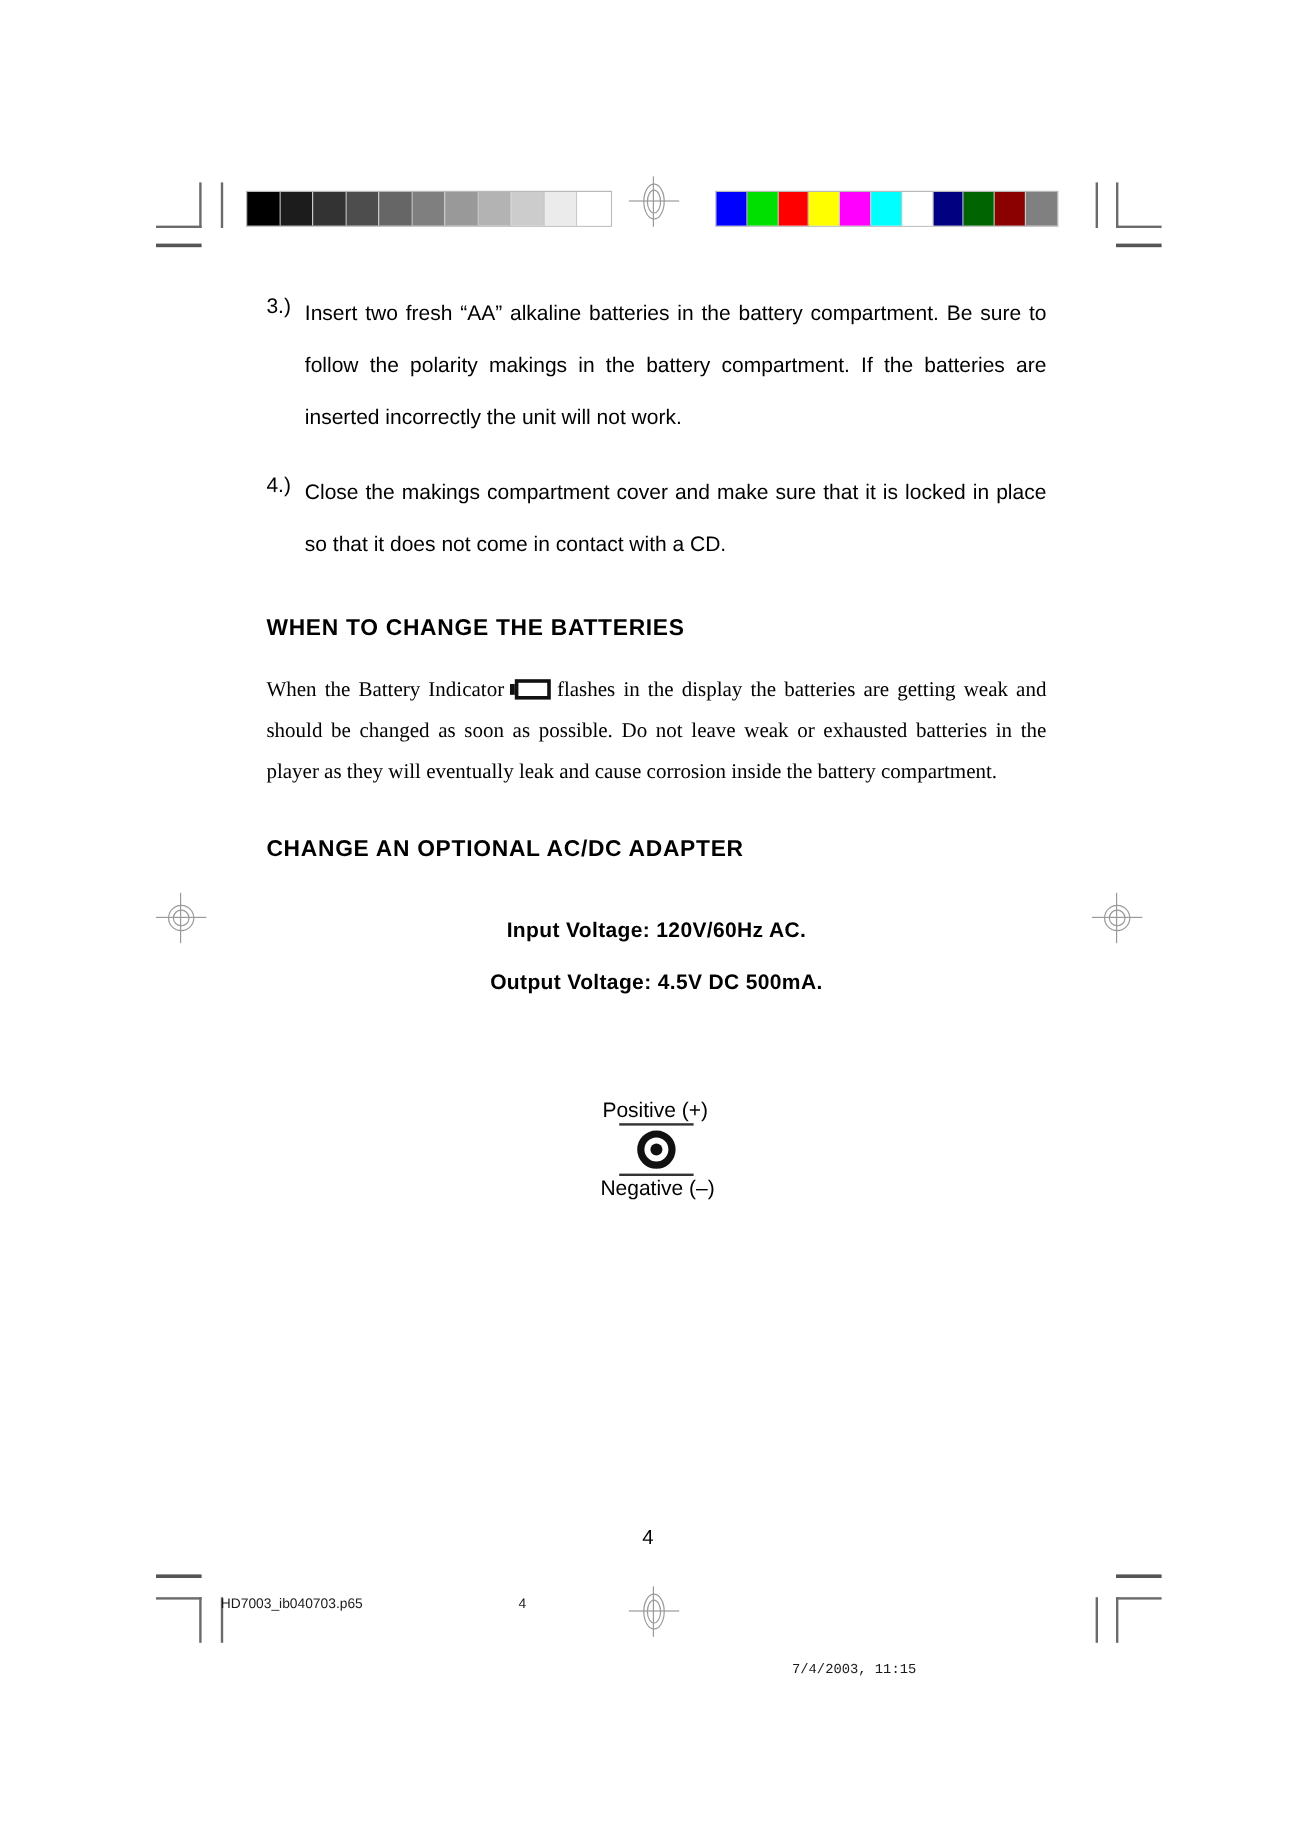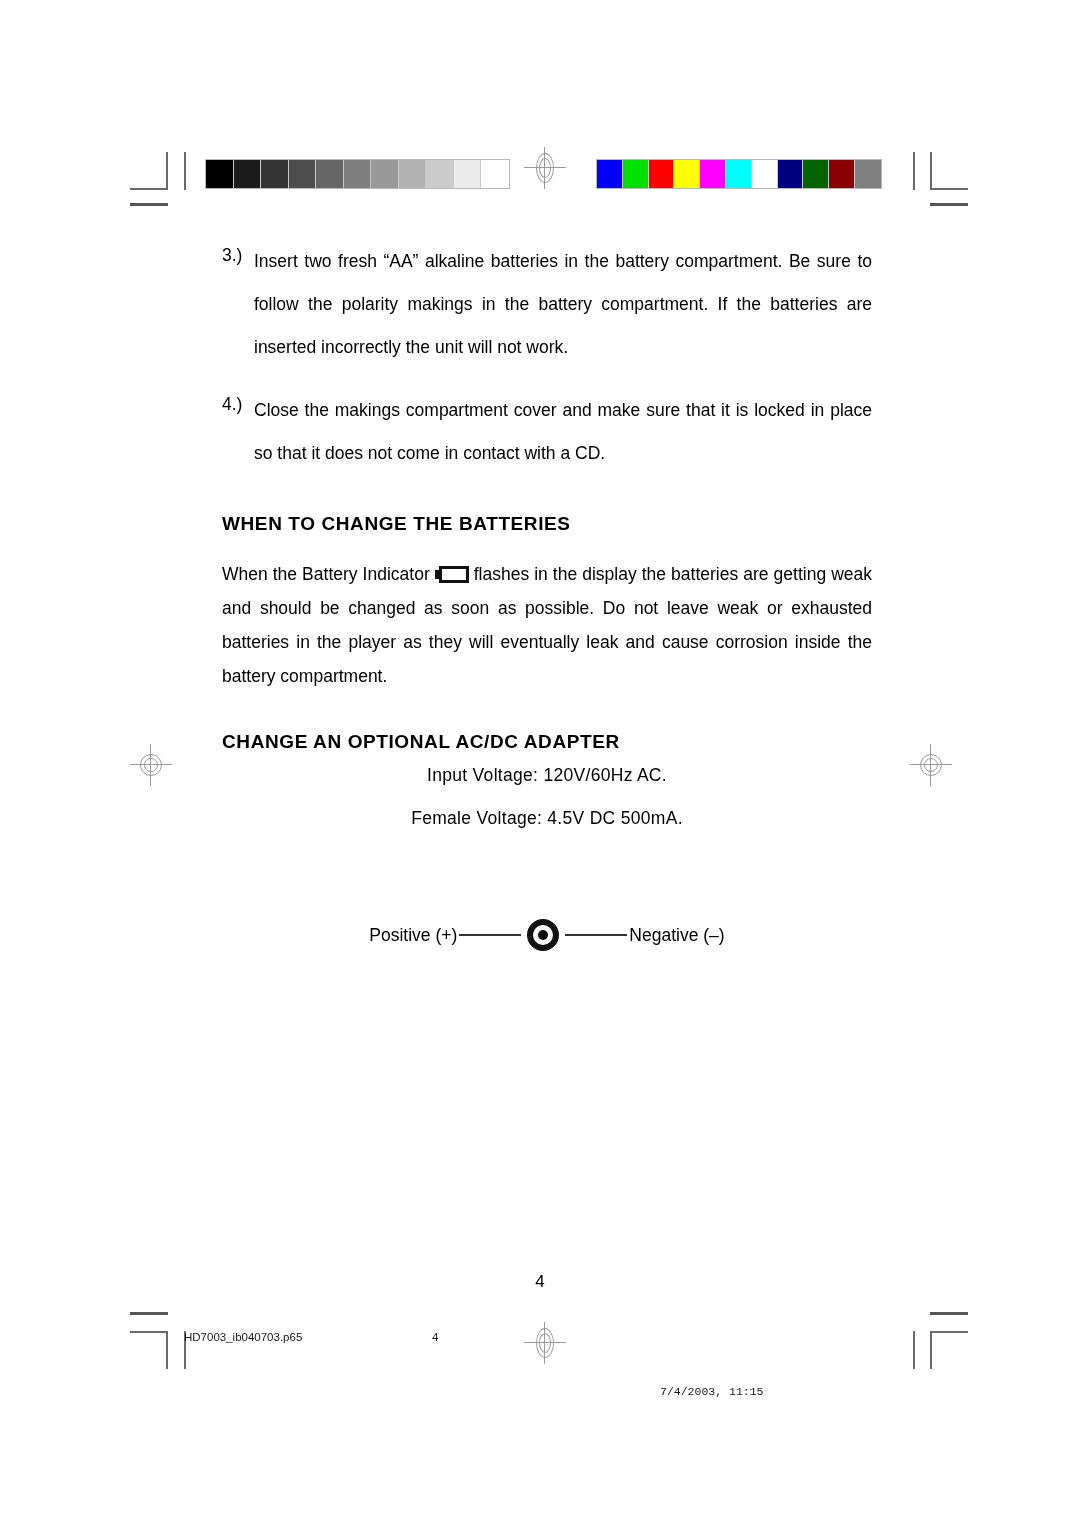--- a/index.html
+++ b/index.html
@@ -128,20 +128,21 @@
     font-weight: bold;
     letter-spacing: 0.6px;
     margin: 38px 0 22px 0;
   }
 
   p.para {
     font-size: 17.5px;
     line-height: 34px;
     margin: 0;
     text-align: justify;
+    font-family: Liberation Serif, serif;
   }
   p.para.no-justify { text-align: left; }
 
   
   .battery-icon {
     display: inline-block;
     position: relative;
     width: 34px;
     height: 17px;
     vertical-align: -3px;
@@ -165,36 +166,37 @@
   
   .spec-block {
     position: absolute;
     left: 222px;
     top: 765px;
     width: 650px;
     text-align: center;
   }
   .spec-line {
     font-size: 17.5px;
-    font-weight: normal;
+    font-weight: bold;
     letter-spacing: 0.3px;
     margin-bottom: 22px;
   }
   .spec-line:last-child { margin-bottom: 0; }
 
   
   .polarity {
     position: absolute;
     left: 222px;
     top: 915px;
     width: 650px;
     display: flex;
     align-items: center;
     justify-content: center;
     font-size: 17.5px;
+    flex-direction: column;
   }
   .polarity .lead {
     width: 62px;
     height: 2px;
     background: #333333;
   }
   .polarity .plug-symbol {
     position: relative;
     width: 40px;
     height: 40px;
@@ -320,21 +322,21 @@
     <h2 class="section-heading">WHEN TO CHANGE THE BATTERIES</h2>
 
     <p class="para"><span>When the Battery Indicator</span><span class="battery-icon"><span class="nub"></span><span class="shell"></span></span><span>flashes in the display the batteries are getting weak and should be changed as soon as possible. Do not leave weak or exhausted batteries in the player as they will eventually leak and cause corrosion inside the battery compartment.</span></p>
 
     <h2 class="section-heading">CHANGE AN OPTIONAL AC/DC ADAPTER</h2>
 
   </div>
 
   <div class="spec-block">
     <div class="spec-line">Input Voltage: 120V/60Hz AC.</div>
-    <div class="spec-line">Female Voltage: 4.5V DC 500mA.</div>
+    <div class="spec-line">Output Voltage: 4.5V DC 500mA.</div>
   </div>
 
   <div class="polarity">
     <span class="label-left">Positive (+)</span>
     <span class="lead"></span>
     <span class="plug-symbol">
       <span class="ring"></span>
       <span class="pin"></span>
     </span>
     <span class="lead"></span>

